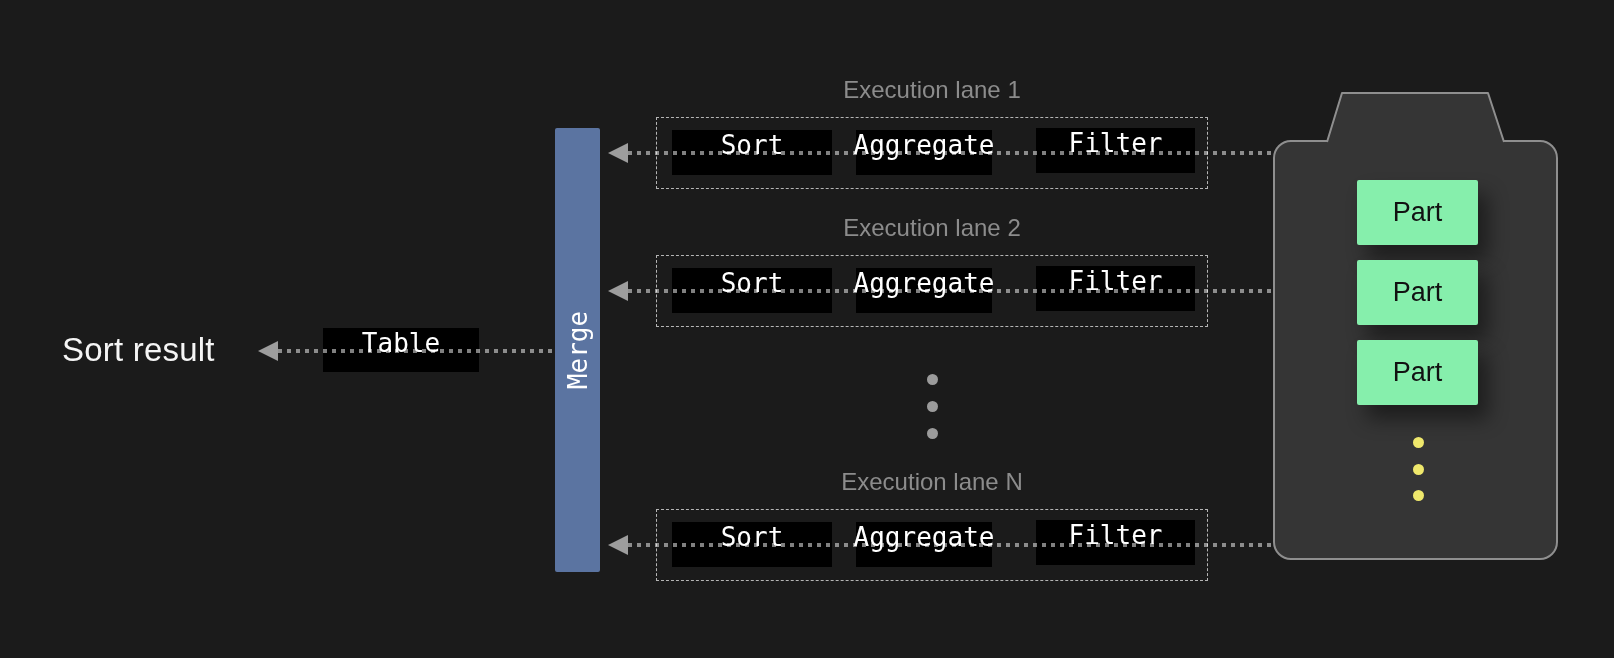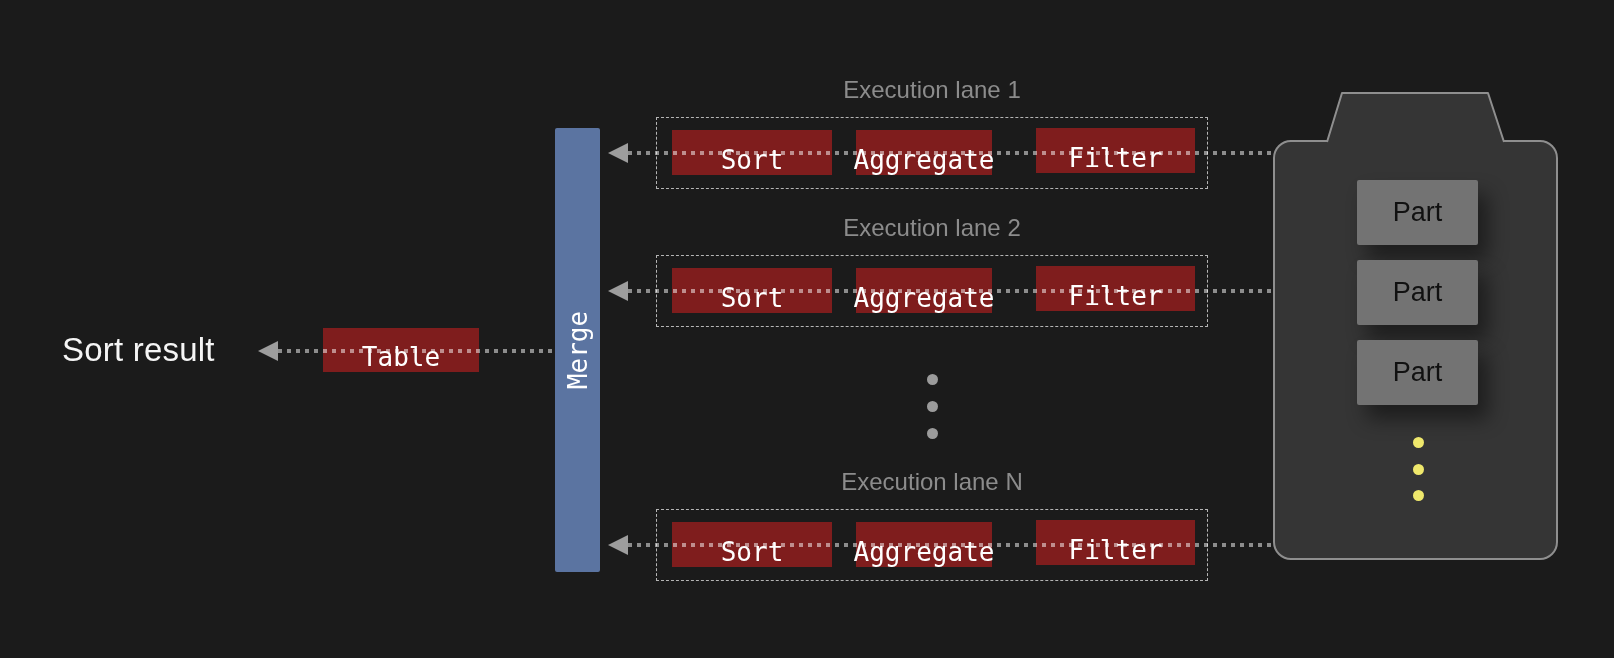--- a/index.html
+++ b/index.html
@@ -28,22 +28,22 @@
       rgba(255,255,255,.5) 0 4px, transparent 4px 9px);
   }
   .arrowhead{
     position:absolute;width:0;height:0;z-index:2;
     border-top:10px solid transparent;
     border-bottom:10px solid transparent;
     border-right:20px solid #9d9d9d;
   }
   
   .bluebox{
-    position:absolute;height:45px;background:#7f1d1d;
-    display:flex;align-items:flex-end;justify-content:center;
+    position:absolute;height:45px;background:#000000;
+    display:flex;align-items:flex-start;justify-content:center;
   }
   .bluebox .op-label{
     position:relative;z-index:3;
     font-family:"DejaVu Sans Mono", monospace;
     font-size:26px;color:#fff;white-space:nowrap;
   }
   
   .limit-box{left:323px;top:328px;width:156px;height:44px;}
   .limit-line{left:278px;top:349px;width:277px;}
   .limit-arrow{left:258px;top:341px;}
@@ -87,21 +87,21 @@
   .table-tab{
     position:absolute;left:1322px;top:91px;width:190px;height:52px;z-index:2;
   }
   .table-tab-label{
     position:absolute;left:1322px;top:105px;width:190px;
     text-align:center;font-size:27px;color:#fff;z-index:3;
     white-space:nowrap;
   }
   .part-box{
     position:absolute;left:82px;width:121px;height:65px;
-    background:#737373;border-radius:2px;
+    background:#86efac;border-radius:2px;
     display:flex;align-items:center;justify-content:center;
     box-shadow:10px 14px 20px rgba(0,0,0,.45);
   }
   .part-1{top:38px;} .part-2{top:118px;} .part-3{top:198px;}
   .part-label{font-size:27px;color:#111;}
   .yellow-dot{
     position:absolute;width:11px;height:11px;border-radius:50%;
     background:#efe86c;left:138px;
   }
   .ydot-1{top:295px;} .ydot-2{top:322px;} .ydot-3{top:348px;}

